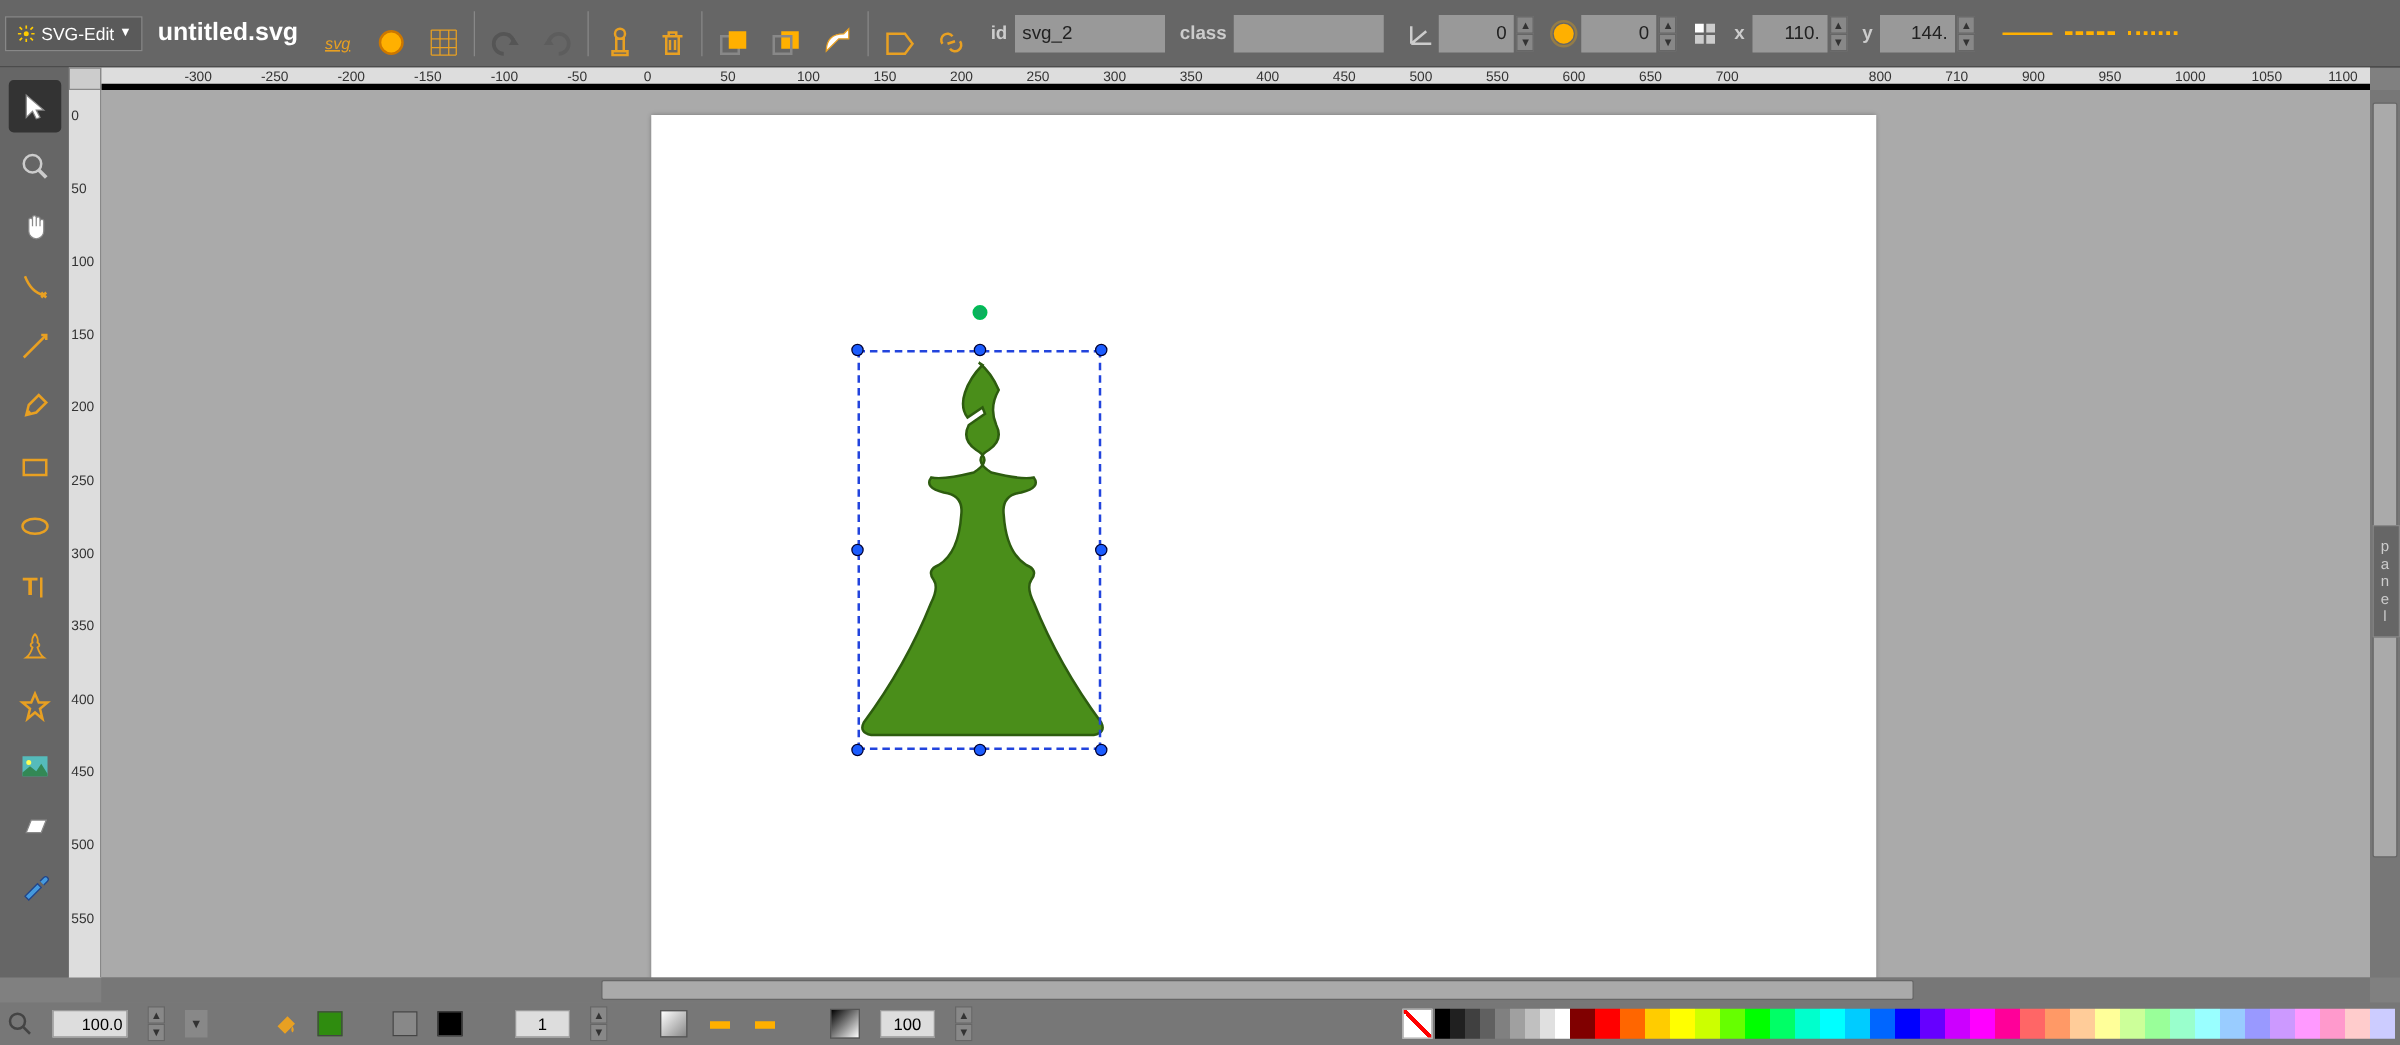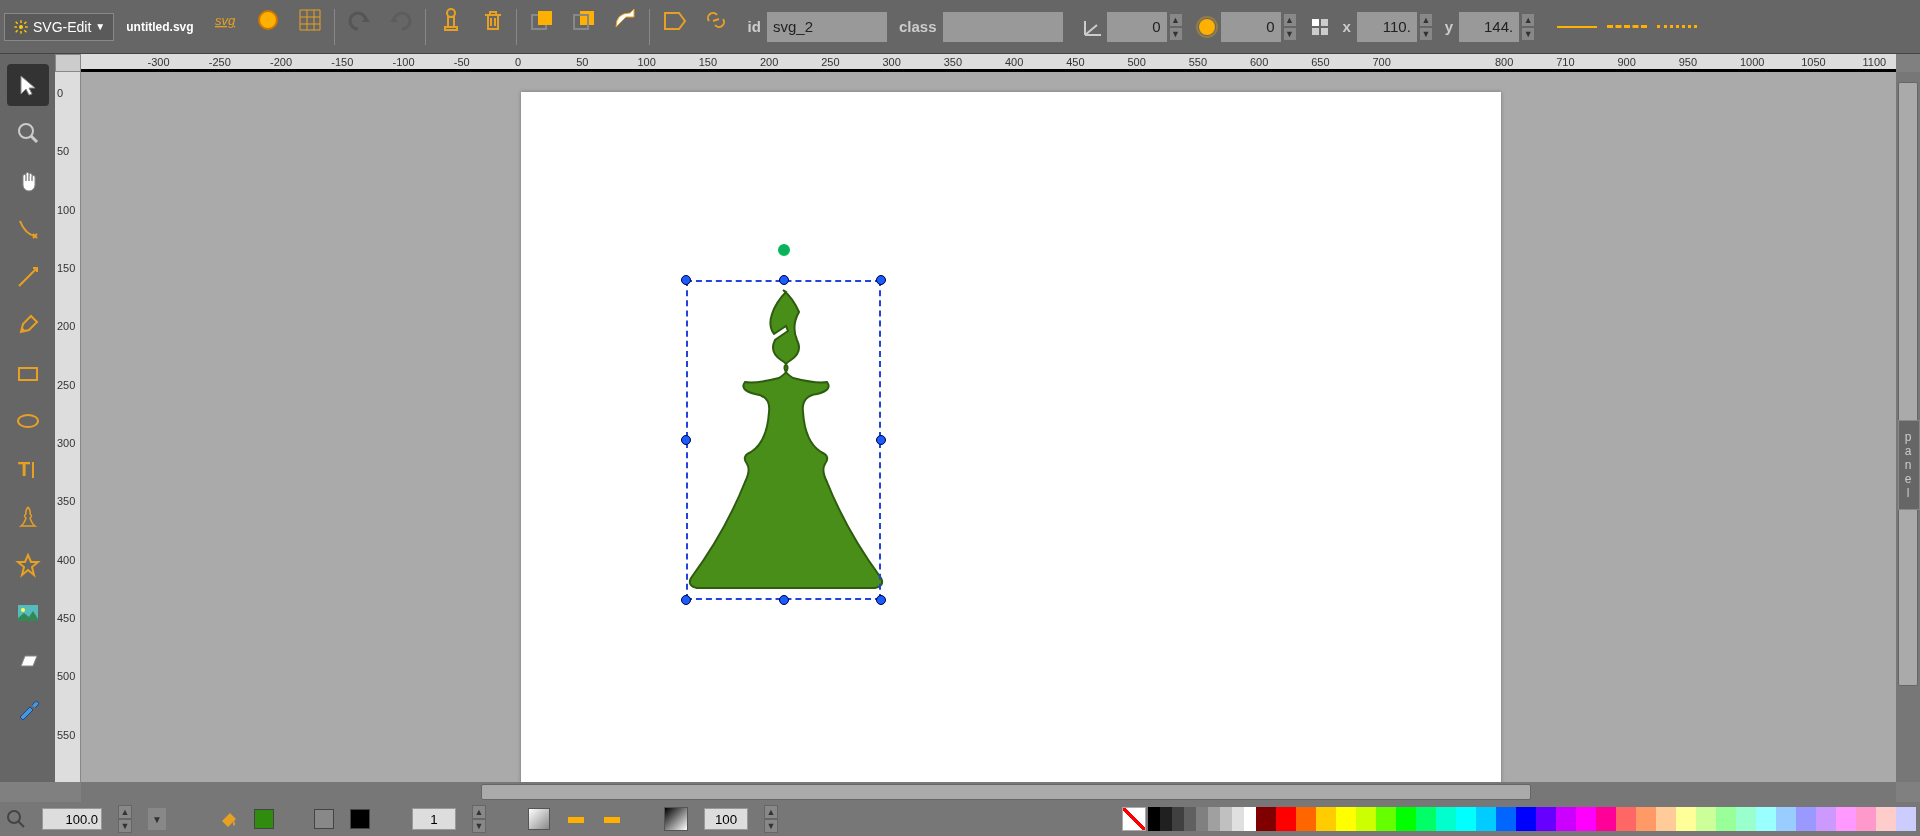--- a/index.html
+++ b/index.html
@@ -2,34 +2,34 @@
 <html><head>
 <meta charset="utf-8">
 <style>
 * { box-sizing: border-box; margin: 0; padding: 0; font-family: Arial, sans-serif; }
 body { background: #808080; overflow: hidden; width: 1920px; height: 836px; position: relative; }
 
 
 .top-toolbar { height: 54px; background: #666; display: flex; align-items: center; padding: 0 4px; gap: 2px; border-bottom: 1px solid #444;}
 .menu-btn { display: flex; align-items: center; gap: 4px; padding: 2px 8px; background: #5a5a5a; border: 1px solid #888; color: #fff; font-size: 14px; cursor: pointer; height: 28px;}
 .menu-icon { width: 16px; height: 16px; }
-.filename { color: #fff; font-weight: bold; font-size: 12px; margin: 0 10px; }
-.tool-btn { width: 40px; height: 40px; display: flex; align-items: flex-start; justify-content: center; cursor: pointer; border-radius: 3px; }
+.filename { color: #fff; font-weight: bold; font-size: 20px; margin: 0 10px; }
+.tool-btn { width: 40px; height: 40px; display: flex; align-items: flex-end; justify-content: center; cursor: pointer; border-radius: 3px; }
 .sep { width: 1px; height: 36px; background: #888; margin: 0 2px; }
 .field-label { color: #ccc; font-size: 15px; margin: 0 4px 0 10px; font-weight: bold; }
 .field-input { background: #999; border: none; color: #222; font-size: 15px; padding: 4px 6px; width: 120px; height: 30px; }
 .field-input.narrow { width: 60px; text-align: right; }
 .spinner { display: flex; flex-direction: column; }
 .spinner div { width: 14px; height: 14px; background: #888; border: 1px solid #666; display:flex; align-items:center; justify-content:center; cursor:pointer; font-size: 9px; color:#333;}
 .dash-group { display:flex; gap: 10px; align-items:center; margin-left: 20px;}
 .dash-sample { width: 40px; height: 2px; }
 
 
 .ruler-corner { position: absolute; left: 55px; top: 54px; width: 26px; height: 18px; background: #ccc; border: 1px solid #888; z-index: 5; }
-.ruler-h { position: absolute; left: 81px; top: 54px; right: 24px; height: 18px; background: #ddd; border-bottom: 3px solid #000000; overflow: hidden; z-index:4;}
+.ruler-h { position: absolute; left: 81px; top: 54px; right: 24px; height: 18px; background: #ddd; border-bottom: 5px solid #000000; overflow: hidden; z-index:4;}
 .ruler-h .tick { position: absolute; top: 2px; font-size: 11px; color: #333; }
 .ruler-v { position: absolute; left: 55px; top: 72px; width: 26px; bottom: 54px; background: #ddd; border-right: 1px solid #888; overflow: hidden; z-index:4;}
 .ruler-v .tick { position: absolute; left: 2px; font-size: 11px; color: #333; }
 
 
 .left-tools { position: absolute; left: 0; top: 54px; width: 55px; bottom: 54px; background: #666; display: flex; flex-direction: column; align-items: center; padding-top: 10px; gap: 6px; z-index:6;}
 .left-tools .tool { width: 42px; height: 42px; display: flex; align-items:center; justify-content:center; cursor:pointer; border-radius:4px; }
 .left-tools .tool.active { background: #333; }
 
 

